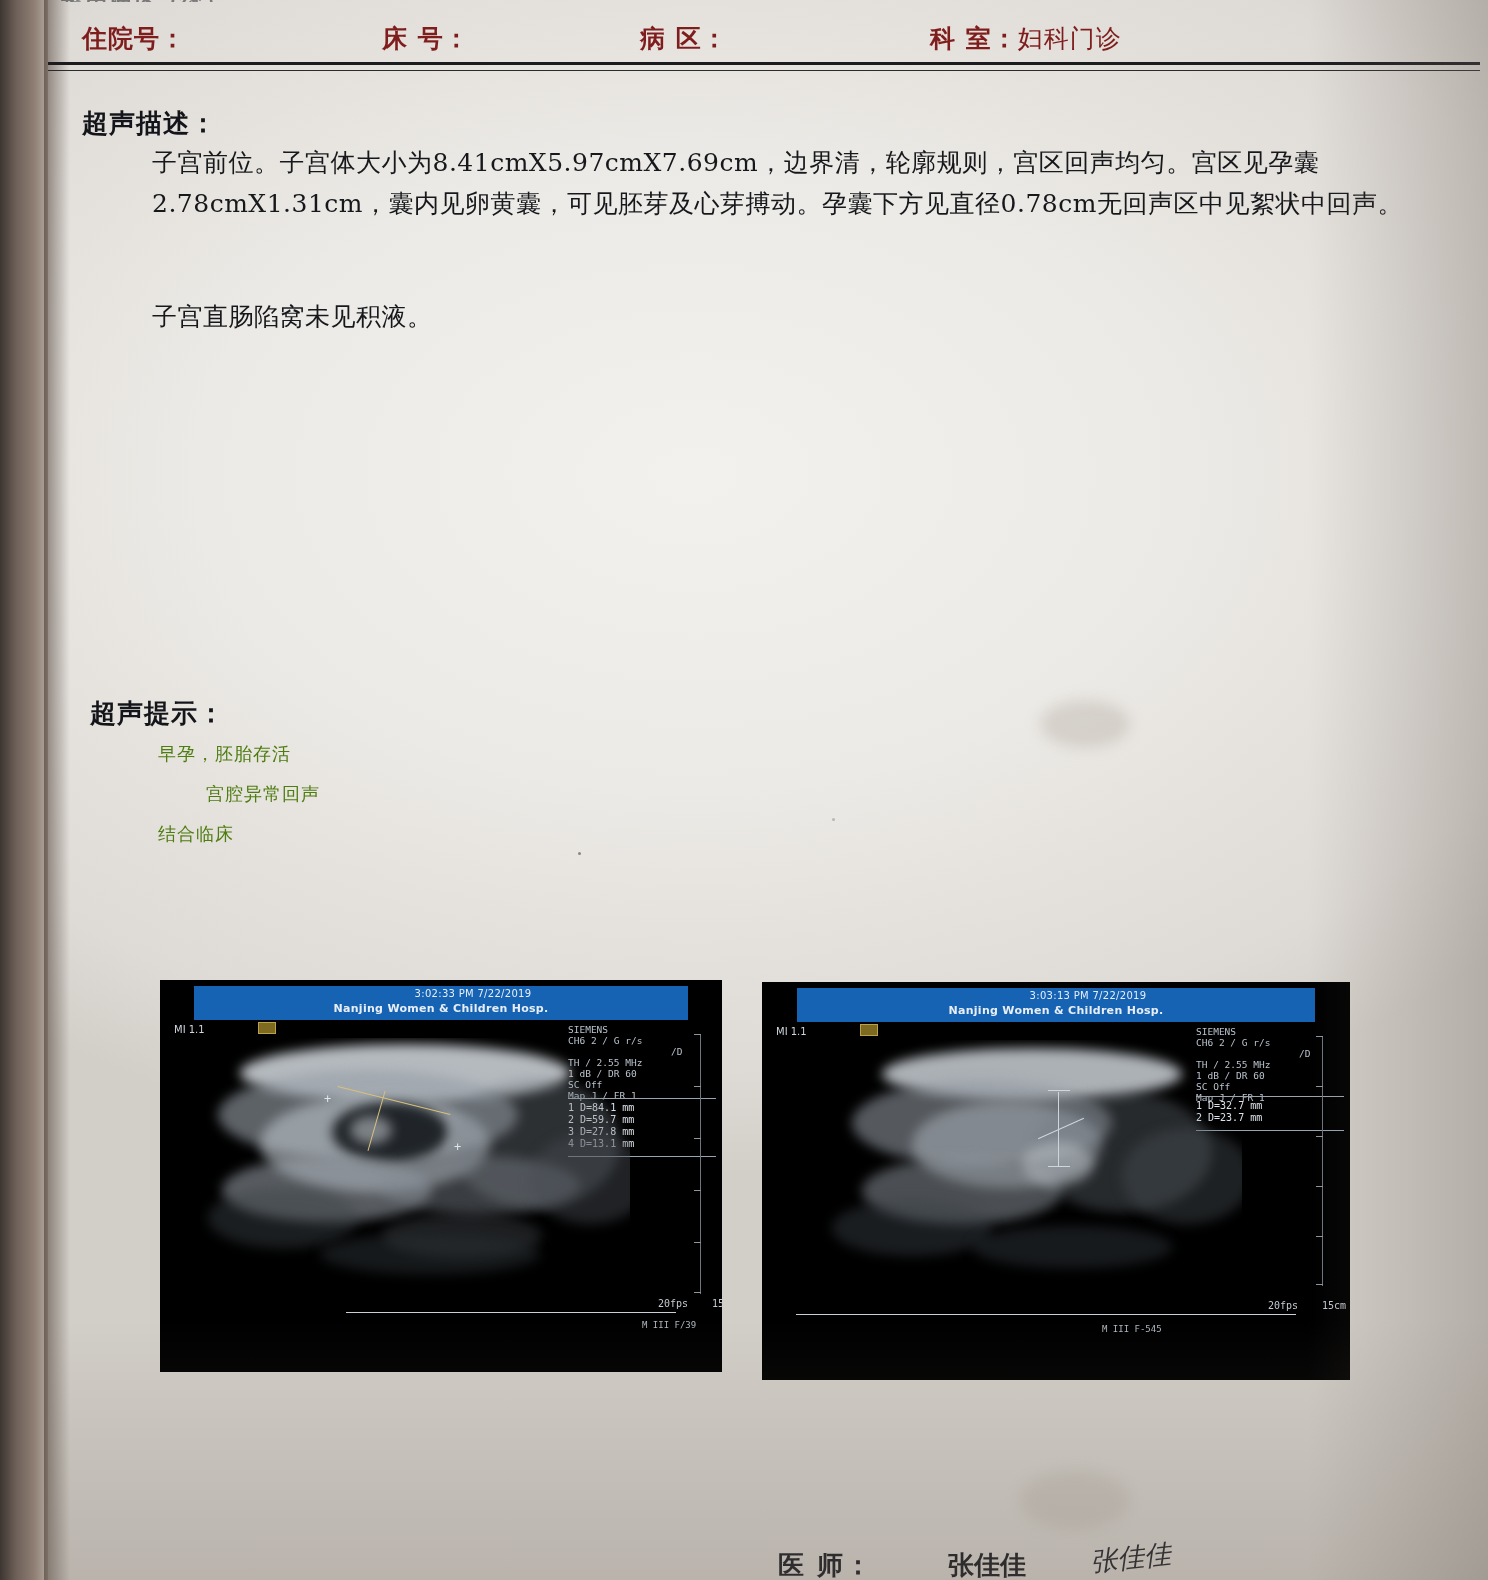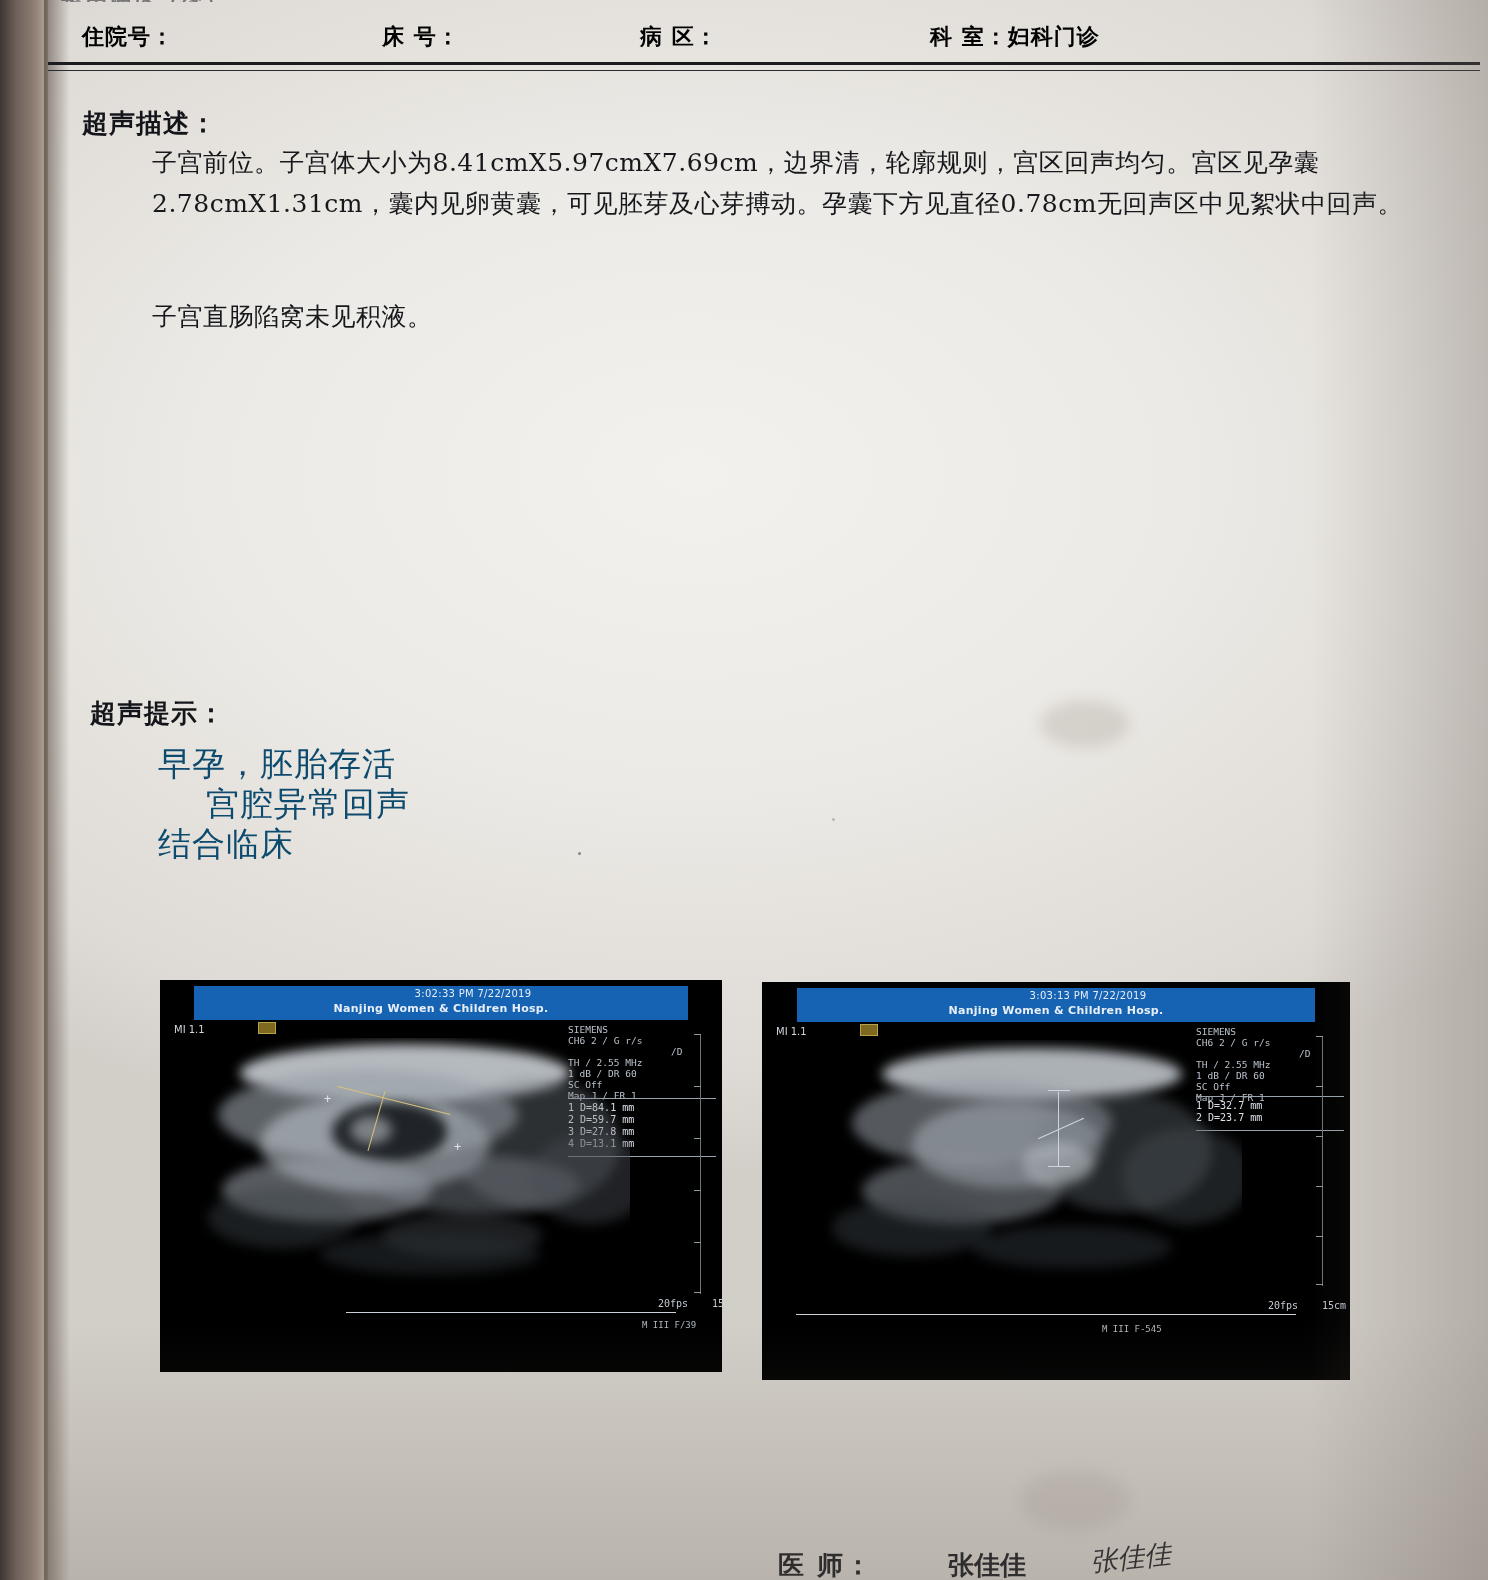--- a/index.html
+++ b/index.html
@@ -52,31 +52,31 @@
     pointer-events: none;
   }
 
   
   .header-row {
     position: absolute;
     left: 60px;
     top: 6px;
     width: 1390px;
     height: 48px;
-    color: #000000;
+    color: #7f1d1d;
     font-family: "DejaVu Serif", serif;
     font-weight: bold;
-    font-size: 22px;
+    font-size: 25px;
   }
   .header-row .fld { position: absolute; white-space: nowrap; letter-spacing: 1px; }
   .hf1 { left: 22px;  top: 16px; }
   .hf2 { left: 322px; top: 16px; }
   .hf3 { left: 580px; top: 16px; }
   .hf4 { left: 870px; top: 16px; }
-  .hf4 .val { font-weight: bold; margin-top: 45px; }
+  .hf4 .val { font-weight: normal; margin-top: 45px; }
 
   .rule-top {
     position: absolute;
     left: 48px; top: 62px;
     width: 1432px; height: 0;
     border-top: 3px solid #1b1c20;
   }
   .rule-top2 {
     position: absolute;
     left: 48px; top: 70px;
@@ -115,22 +115,22 @@
     color: #17181c;
     letter-spacing: 0.5px;
   }
   #desc-p1 { left: 152px; top: 142px; width: 1270px; text-indent: 0; }
   #desc-p2 { left: 152px; top: 296px; width: 1200px; }
   #desc-p3 { left: 152px; top: 376px; width: 1200px; }
 
   .tip-line {
     position: absolute;
     font-family: "DejaVu Serif", serif;
-    font-size: 33px;
-    color: #0c4a6e;
+    font-size: 18px;
+    color: #4d7c0f;
     letter-spacing: 1px;
   }
   #tip-1 { left: 158px; top: 742px; }
   #tip-2 { left: 158px; top: 782px; margin-left: 48px; }
   #tip-3 { left: 158px; top: 822px; }
 
   
   .us {
     position: absolute;
     background: #000;

